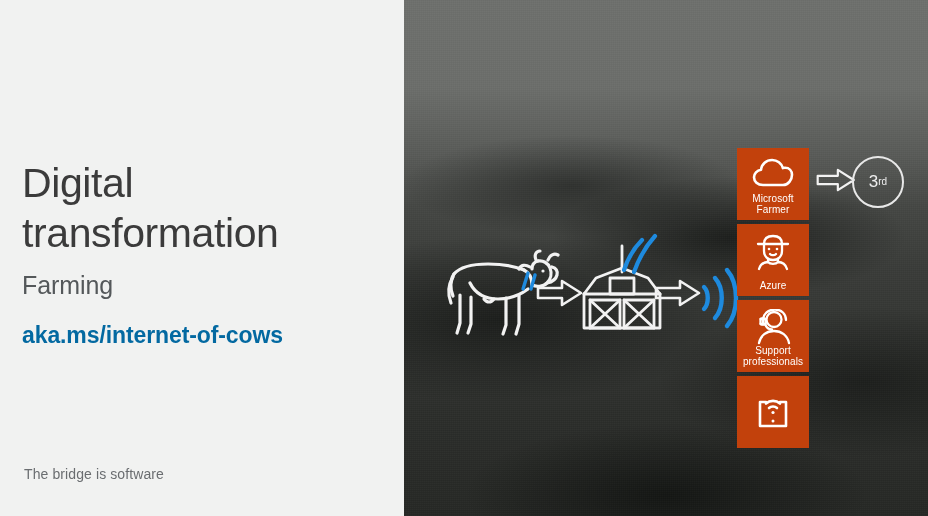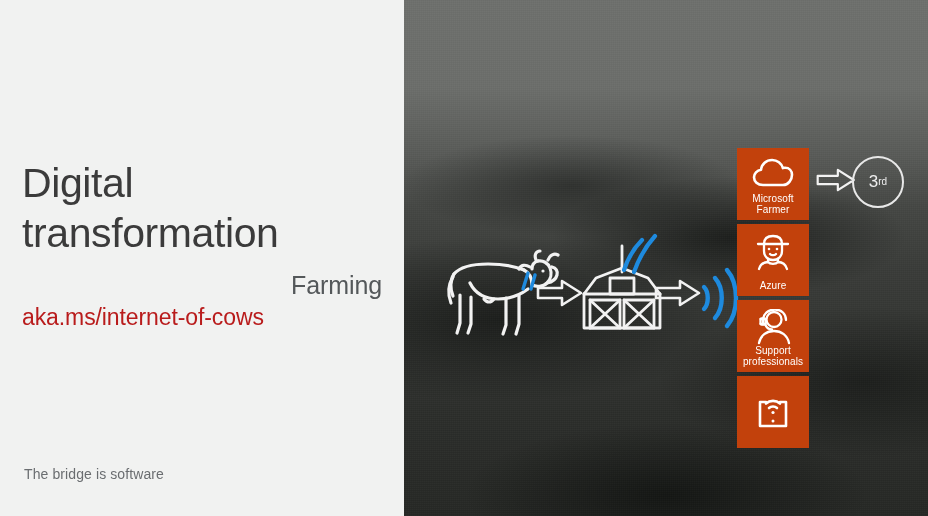--- a/index.html
+++ b/index.html
@@ -42,32 +42,31 @@
     margin: 0;
   }
   .slide-subtitle {
     font-family: "Liberation Sans", sans-serif;
     font-weight: 300;
     font-size: 25px;
     line-height: 31px;
     letter-spacing: -0.1px;
     color: #54585a;
     margin: 12px 0 0 0;
-    text-align: right;
   }
   .slide-link {
     display: block;
     font-family: "Liberation Sans", sans-serif;
-    font-weight: 400;
+    font-weight: 700;
     font-size: 23px;
     line-height: 29px;
     letter-spacing: -0.1px;
-    color: #b91c1c;
+    color: #0369a1;
     text-decoration: none;
-    margin-top: 2px;
+    margin-top: 20px;
   }
   #footer-note {
     position: absolute;
     left: 24px;
     top: 466px;
     font-family: "Liberation Sans", sans-serif;
     font-weight: 400;
     font-size: 14px;
     color: #6a6d70;
     letter-spacing: 0.1px;

